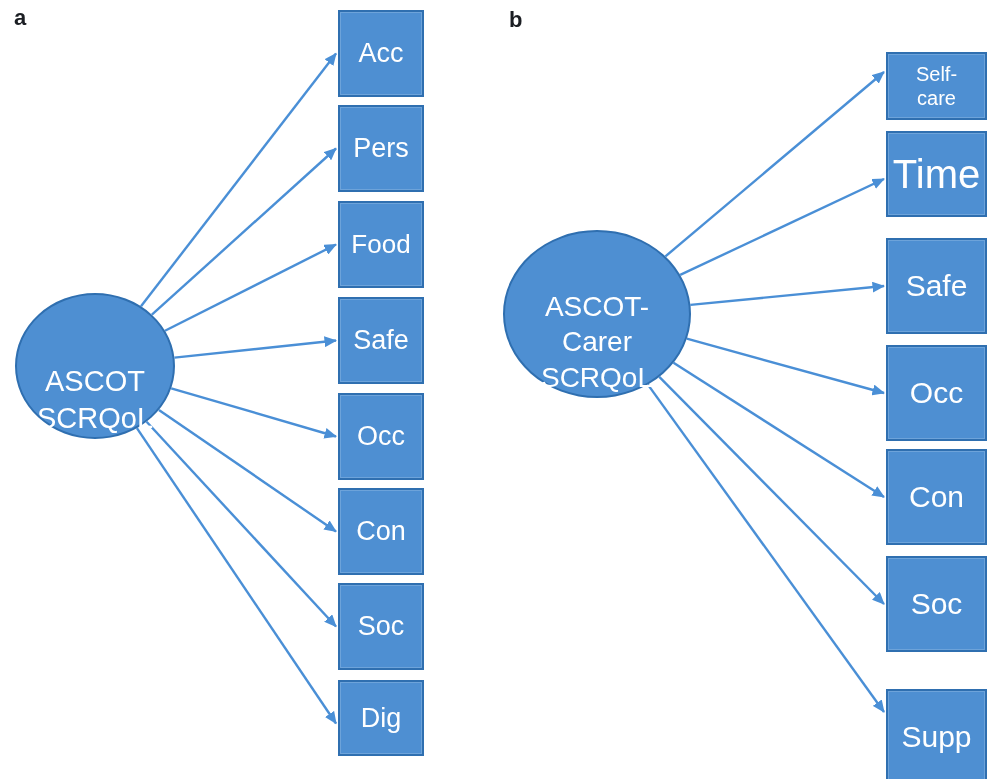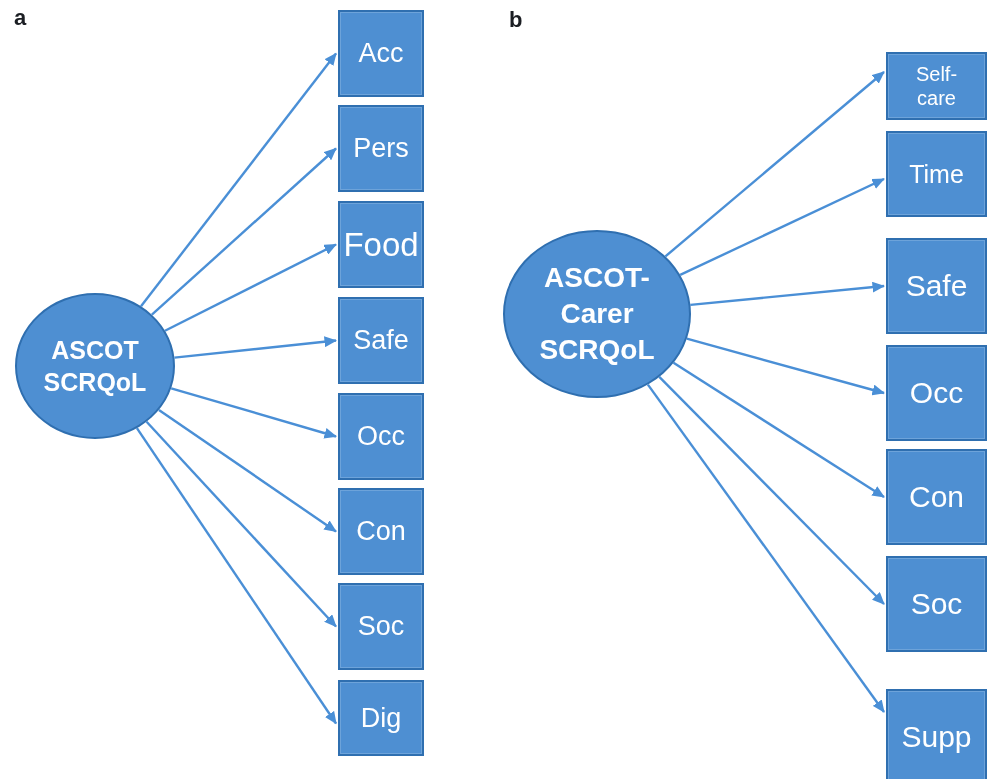--- a/index.html
+++ b/index.html
@@ -19,24 +19,23 @@
     z-index: 1;
   }
   .latent {
     position: absolute;
     z-index: 2;
     border-radius: 50%;
     background: var(--node-fill);
     border: 2px solid var(--node-border);
     color: var(--node-text);
     display: flex;
-    align-items: center;
+    align-items: flex-end;
     justify-content: center;
     text-align: center;
-    font-weight: bold;
   }
   .latent span {
     display: block;
     white-space: pre-line;
     line-height: 1.28;
   }
   .box {
     position: absolute;
     z-index: 2;
     background: var(--node-fill);
@@ -85,31 +84,31 @@
       <line x1="680.2" y1="274.9" x2="884.0" y2="179.0" stroke="#4A8FD6" stroke-width="2.4" marker-end="url(#ah)"></line>
       <line x1="690.4" y1="304.9" x2="884.0" y2="286.0" stroke="#4A8FD6" stroke-width="2.4" marker-end="url(#ah)"></line>
       <line x1="686.8" y1="338.7" x2="884.0" y2="393.0" stroke="#4A8FD6" stroke-width="2.4" marker-end="url(#ah)"></line>
       <line x1="673.5" y1="362.8" x2="884.0" y2="497.0" stroke="#4A8FD6" stroke-width="2.4" marker-end="url(#ah)"></line>
       <line x1="659.3" y1="376.9" x2="884.0" y2="604.0" stroke="#4A8FD6" stroke-width="2.4" marker-end="url(#ah)"></line>
       <line x1="647.9" y1="384.6" x2="884.0" y2="712.0" stroke="#4A8FD6" stroke-width="2.4" marker-end="url(#ah)"></line>
     </svg>
 
   <div class="panel-label" id="label-a">a</div>
   <div class="panel-label" id="label-b">b</div>
-<div class="latent" style="left: 15px; top: 293px; width: 160px; height: 146px; font-size: 25px;">
+<div class="latent" style="left: 15px; top: 293px; width: 160px; height: 146px; font-size: 29px;">
       <span>ASCOT
 SCRQoL</span>
     </div>
     <div class="box" style="left: 338px; top: 10px; width: 86px; height: 87px; font-size: 27px;">
       <span>Acc</span>
     </div>
     <div class="box" style="left: 338px; top: 105px; width: 86px; height: 87px; font-size: 27px;">
       <span>Pers</span>
     </div>
-    <div class="box" style="left: 338px; top: 201px; width: 86px; height: 87px; font-size: 33px;">
+    <div class="box" style="left: 338px; top: 201px; width: 86px; height: 87px; font-size: 26px;">
       <span>Food</span>
     </div>
     <div class="box" style="left: 338px; top: 297px; width: 86px; height: 87px; font-size: 27px;">
       <span>Safe</span>
     </div>
     <div class="box" style="left: 338px; top: 393px; width: 86px; height: 87px; font-size: 27px;">
       <span>Occ</span>
     </div>
     <div class="box" style="left: 338px; top: 488px; width: 86px; height: 87px; font-size: 27px;">
       <span>Con</span>
@@ -122,21 +121,21 @@
     </div>
     <div class="latent" style="left: 503px; top: 230px; width: 188px; height: 168px; font-size: 28px;">
       <span>ASCOT-
 Carer
 SCRQoL</span>
     </div>
     <div class="box" style="left: 886px; top: 24px; width: 101px; height: 68px; font-size: 20px; margin-top: 28px;">
       <span>Self-
 care</span>
     </div>
-    <div class="box" style="left: 886px; top: 131px; width: 101px; height: 86px; font-size: 25px;">
+    <div class="box" style="left: 886px; top: 131px; width: 101px; height: 86px; font-size: 40px;">
       <span>Time</span>
     </div>
     <div class="box" style="left: 886px; top: 238px; width: 101px; height: 96px; font-size: 30px;">
       <span>Safe</span>
     </div>
     <div class="box" style="left: 886px; top: 345px; width: 101px; height: 96px; font-size: 30px;">
       <span>Occ</span>
     </div>
     <div class="box" style="left: 886px; top: 449px; width: 101px; height: 96px; font-size: 30px;">
       <span>Con</span>

